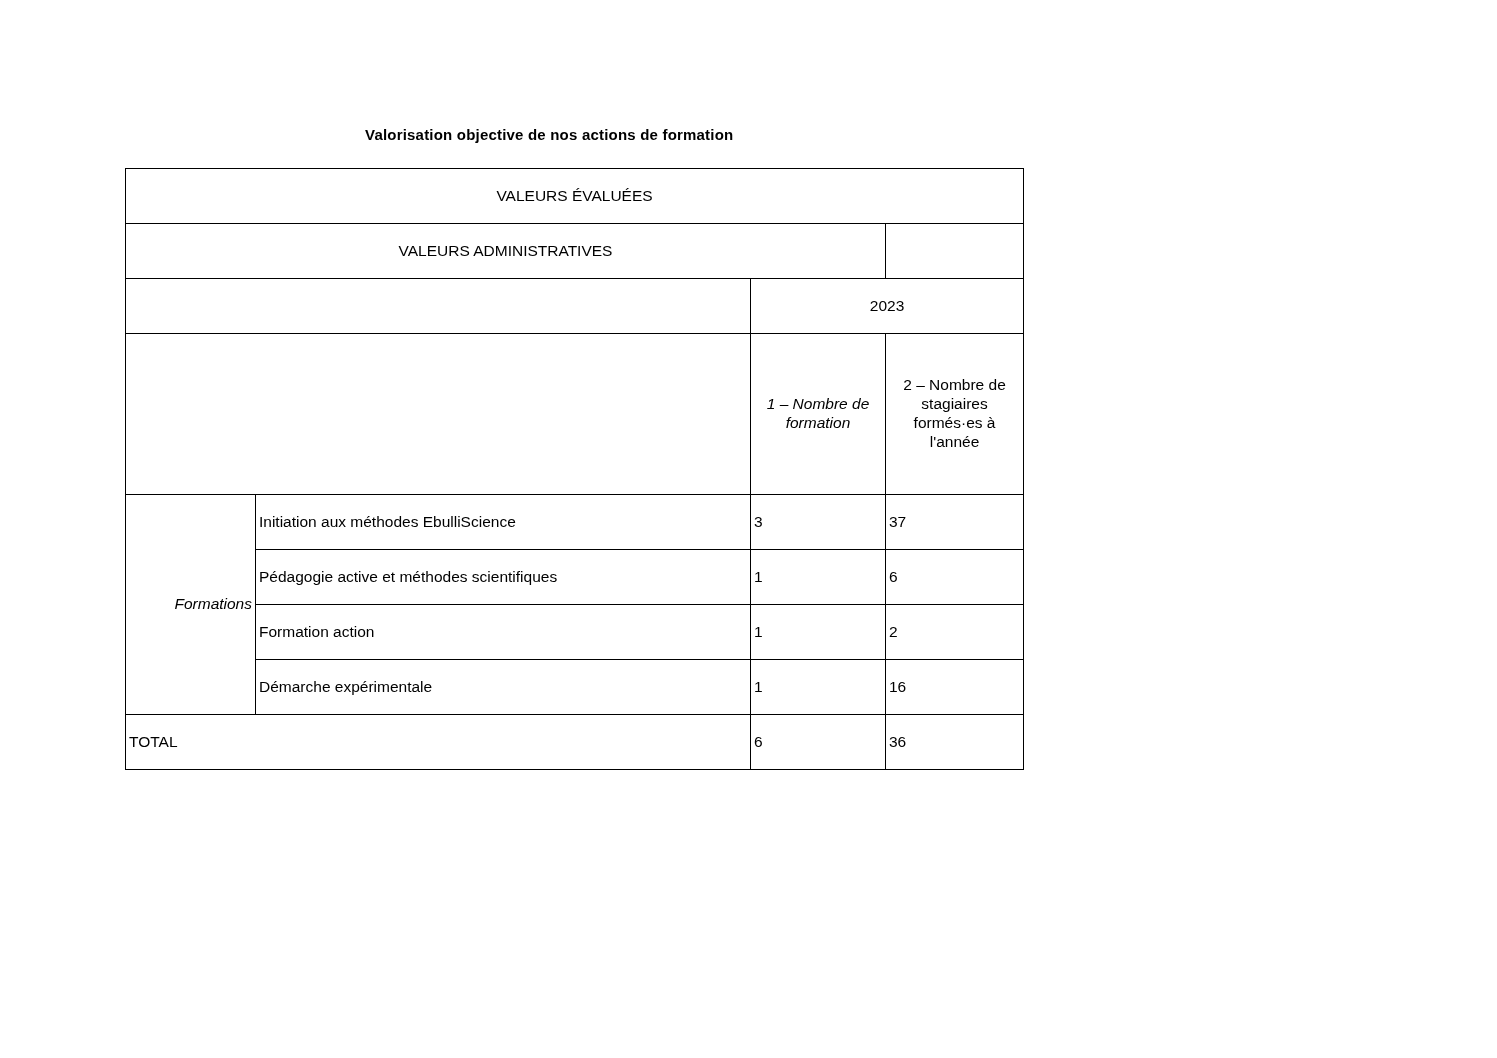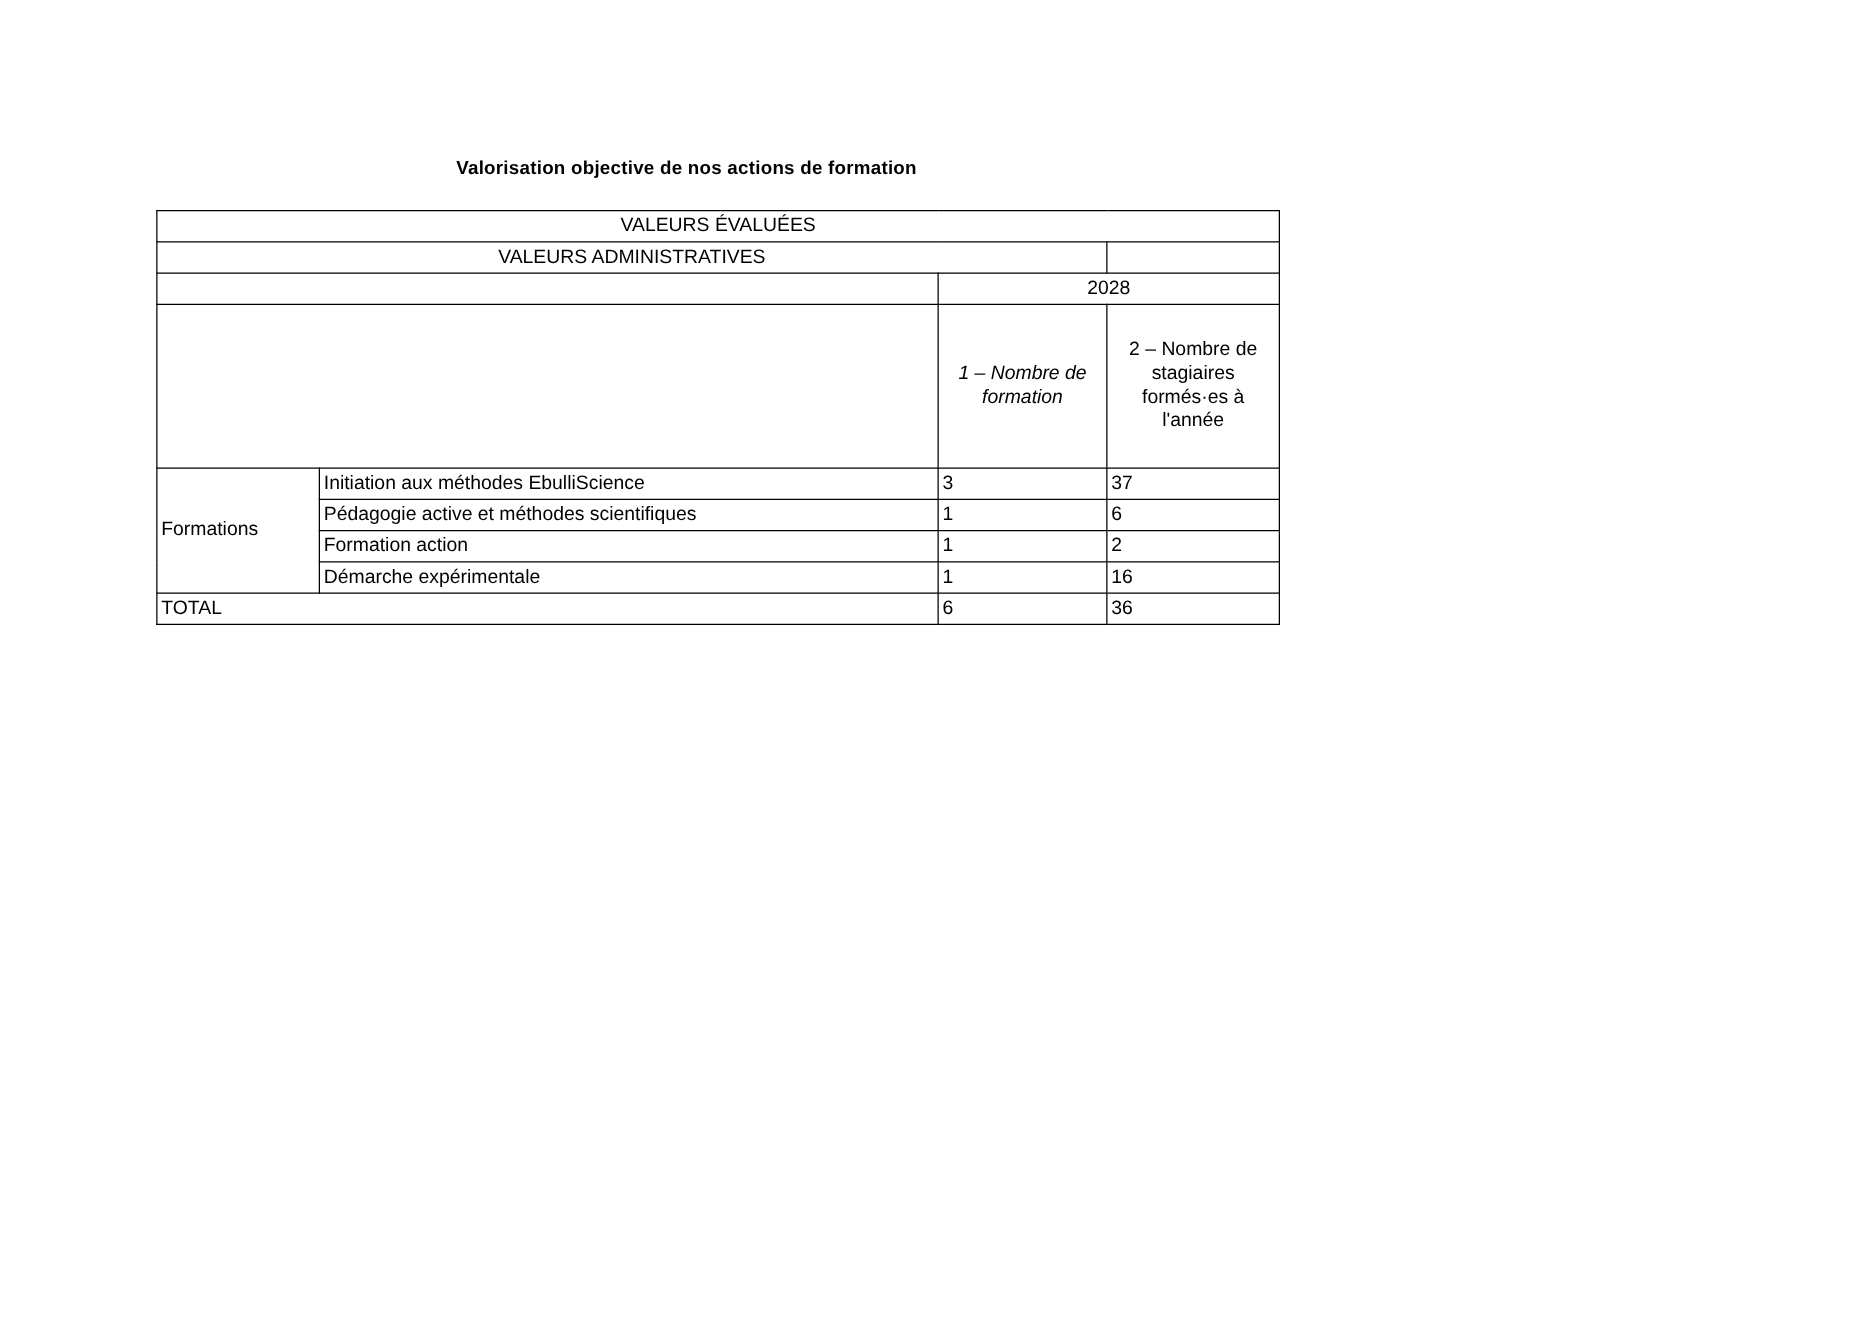--- a/index.html
+++ b/index.html
@@ -35,21 +35,21 @@
     position: absolute;
     left: 125px;
     top: 168px;
     width: 898px;
     border-collapse: collapse;
     table-layout: fixed;
     font-size: 15.5px;
   }
   table.main td {
     border: 1.5px solid #000000;
-    padding: 1px 3px;
+    padding: 16px 3px;
     vertical-align: middle;
     line-height: 1.22;
   }
   .c-center { text-align: left; }
   .row-head-band td {
     text-align: center;
     height: 22px;
   }
   .blank-cell {
     border-right: 1.5px solid #000000;
@@ -64,22 +64,23 @@
     font-style: italic;
   }
   .hdr-col2 {
     text-align: center;
     vertical-align: middle;
   }
   .data-row td {
     height: 22px;
   }
   .side-label {
-    text-align: left;
+    text-align: right;
     vertical-align: middle;
+    font-style: italic;
   }
 </style>
 </head>
 <body>
 
 <div class="page">
 
   <div class="doc-title">Valorisation objective de nos actions de formation</div>
 
   <table class="main">
@@ -92,21 +93,21 @@
     <tbody>
       <tr class="row-head-band">
         <td colspan="4" class="c-center">VALEURS ÉVALUÉES</td>
       </tr>
       <tr class="row-head-band">
         <td colspan="3" class="c-center">VALEURS ADMINISTRATIVES</td>
         <td class="c-center"></td>
       </tr>
       <tr class="row-head-band">
         <td colspan="2" class="c-center"></td>
-        <td colspan="2" class="c-center">2028</td>
+        <td colspan="2" class="c-center">2023</td>
       </tr>
       <tr>
         <td colspan="2" class="hdr-tall blank-cell"></td>
         <td class="hdr-tall hdr-col1">1 – Nombre de formation</td>
         <td class="hdr-tall hdr-col2">2 – Nombre de stagiaires formés·es à l'année</td>
       </tr>
 
       <tr class="data-row">
         <td class="side-label" rowspan="4">Formations</td>
         <td class="c-center">Initiation aux méthodes EbulliScience</td>

